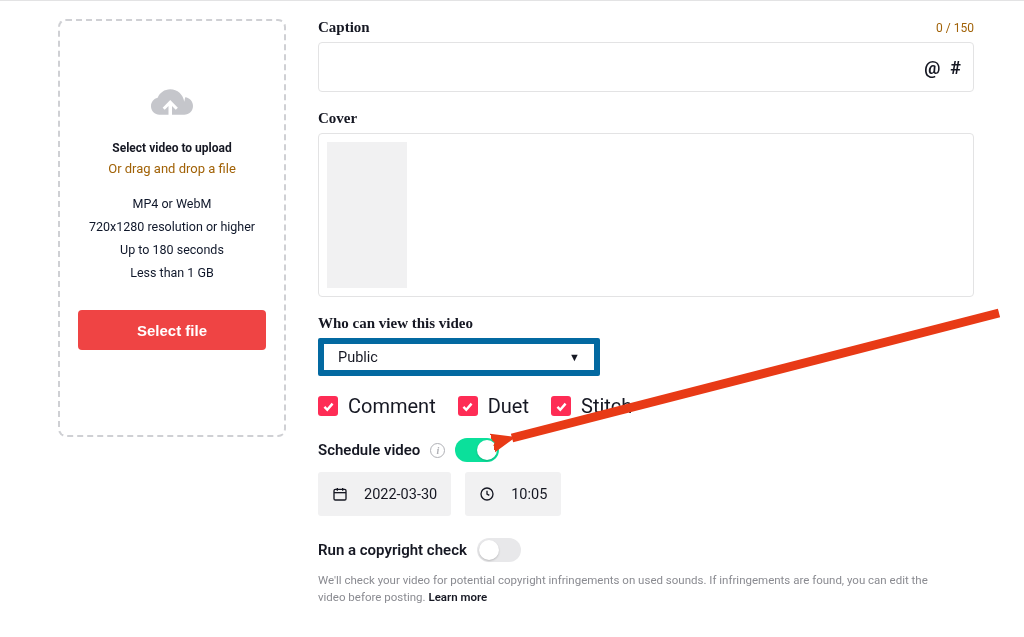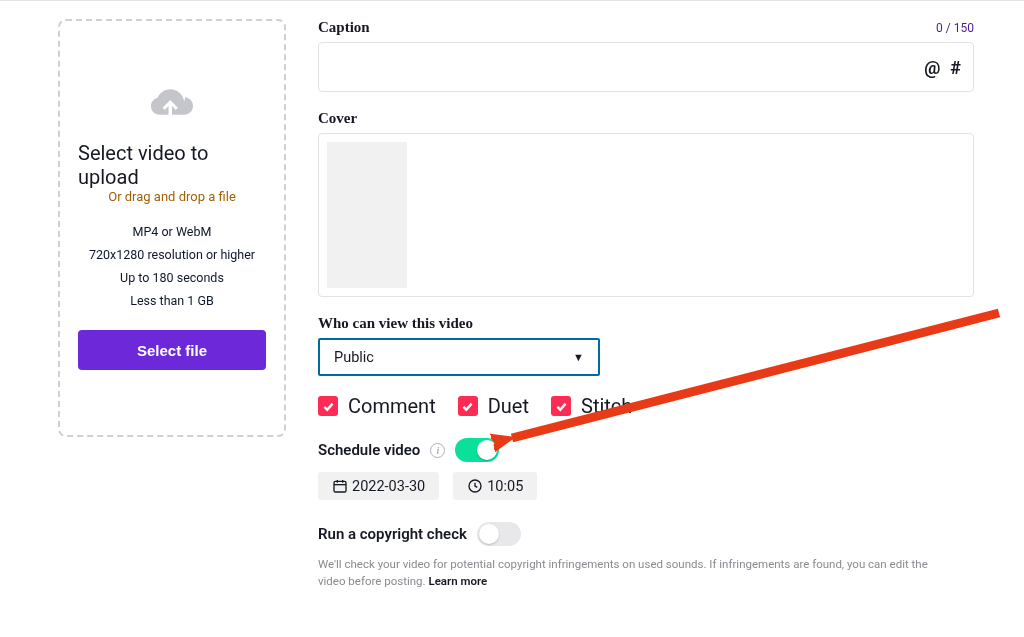--- a/index.html
+++ b/index.html
@@ -24,40 +24,40 @@
     border: 2px dashed #cfd0d4;
     border-radius: 8px;
     height: 418px;
     display: flex;
     flex-direction: column;
     align-items: center;
     padding: 24px 18px;
   }
   .upload-icon { margin-top: 42px; margin-bottom: 18px; color:#bcbdc2; }
   .upload-icon svg { width: 42px; height: 36px; display:block; }
-  .upload-title { font-weight: 400; font-size: 20px; }
+  .upload-title { font-weight: 700; font-size: 12px; margin-bottom: 6px; }
   .upload-sub { font-size: 13px; color: #a16207; margin-bottom: 20px; }
   .upload-hint { font-size: 12.5px; color: #0f172a; margin-bottom: 8px; }
   .select-file-btn {
-    margin-top: 14px;
-    background: #6d28d9;
+    margin-top: 22px;
+    background: #ef4444;
     color: #fff;
     border: none;
     border-radius: 4px;
     width: 100%;
     height: 40px;
     font-size: 15px;
     font-weight: 600;
     cursor: pointer;
   }
   
   .form-col { flex: 1; min-width: 0; }
   .section-head { display:flex; justify-content:space-between; align-items:center; margin-bottom: 6px; }
   .label { font-weight: 600; font-size: 15px; font-family: Liberation Serif, serif; }
-  .counter { font-size: 12px; color: #4c1d95; }
+  .counter { font-size: 12px; color: #a16207; }
   .caption-box {
     border: 1px solid #e3e3e4;
     border-radius: 4px;
     height: 50px;
     position: relative;
     margin-bottom: 18px;
   }
   .caption-icons {
     position: absolute; right: 12px; top: 50%; transform: translateY(-50%);
     display: flex; gap: 10px; font-size: 18px; font-weight: 700; color:#161823;
@@ -68,21 +68,21 @@
     border-radius: 4px;
     padding: 8px;
     margin-bottom: 18px;
     height: 164px;
   }
   .cover-thumb {
     width: 80px; height: 146px;
     background: #f1f1f2;
   }
   .select-wrap {
-    border: 2px solid #0369a1;
+    border: 6px solid #0369a1;
     border-radius: 2px;
     width: 282px;
     height: 38px;
     display:flex; align-items:center; justify-content:space-between;
     padding: 0 14px;
     font-size: 14.5px;
     cursor: pointer;
     margin-top: 6px;
     margin-bottom: 18px;
   }
@@ -109,22 +109,22 @@
   .toggle.on { background:#0be09b; }
   .toggle.off { background:#e8e8ea; }
   .toggle .knob {
     position:absolute; top:2px; width:20px; height:20px; background:#fff; border-radius:50%;
     box-shadow: 0 1px 2px rgba(0,0,0,.2);
   }
   .toggle.on .knob { right:2px; }
   .toggle.off .knob { left:2px; }
   .dt-row { display:flex; gap: 14px; margin-bottom: 22px; }
   .dt-chip {
-    background:#f1f1f2; border-radius:3px; height:28px;
-    display:flex; align-items:center; gap:4px; padding: 0 14px;
+    background:#f1f1f2; border-radius:3px; height:44px;
+    display:flex; align-items:center; gap:16px; padding: 0 14px;
     font-size:14.5px; cursor:pointer;
   }
   .dt-chip svg { width:16px; height:16px; }
   .copyright-text { font-size: 11.5px; color:#8a8b91; line-height:1.5; margin-top:4px; max-width: 630px; }
   .copyright-text .learn { color:#161823; font-weight:600; cursor:pointer; }
   
   .arrow-annot {
     position:absolute;
     left: 494px;
     top: 304px;

